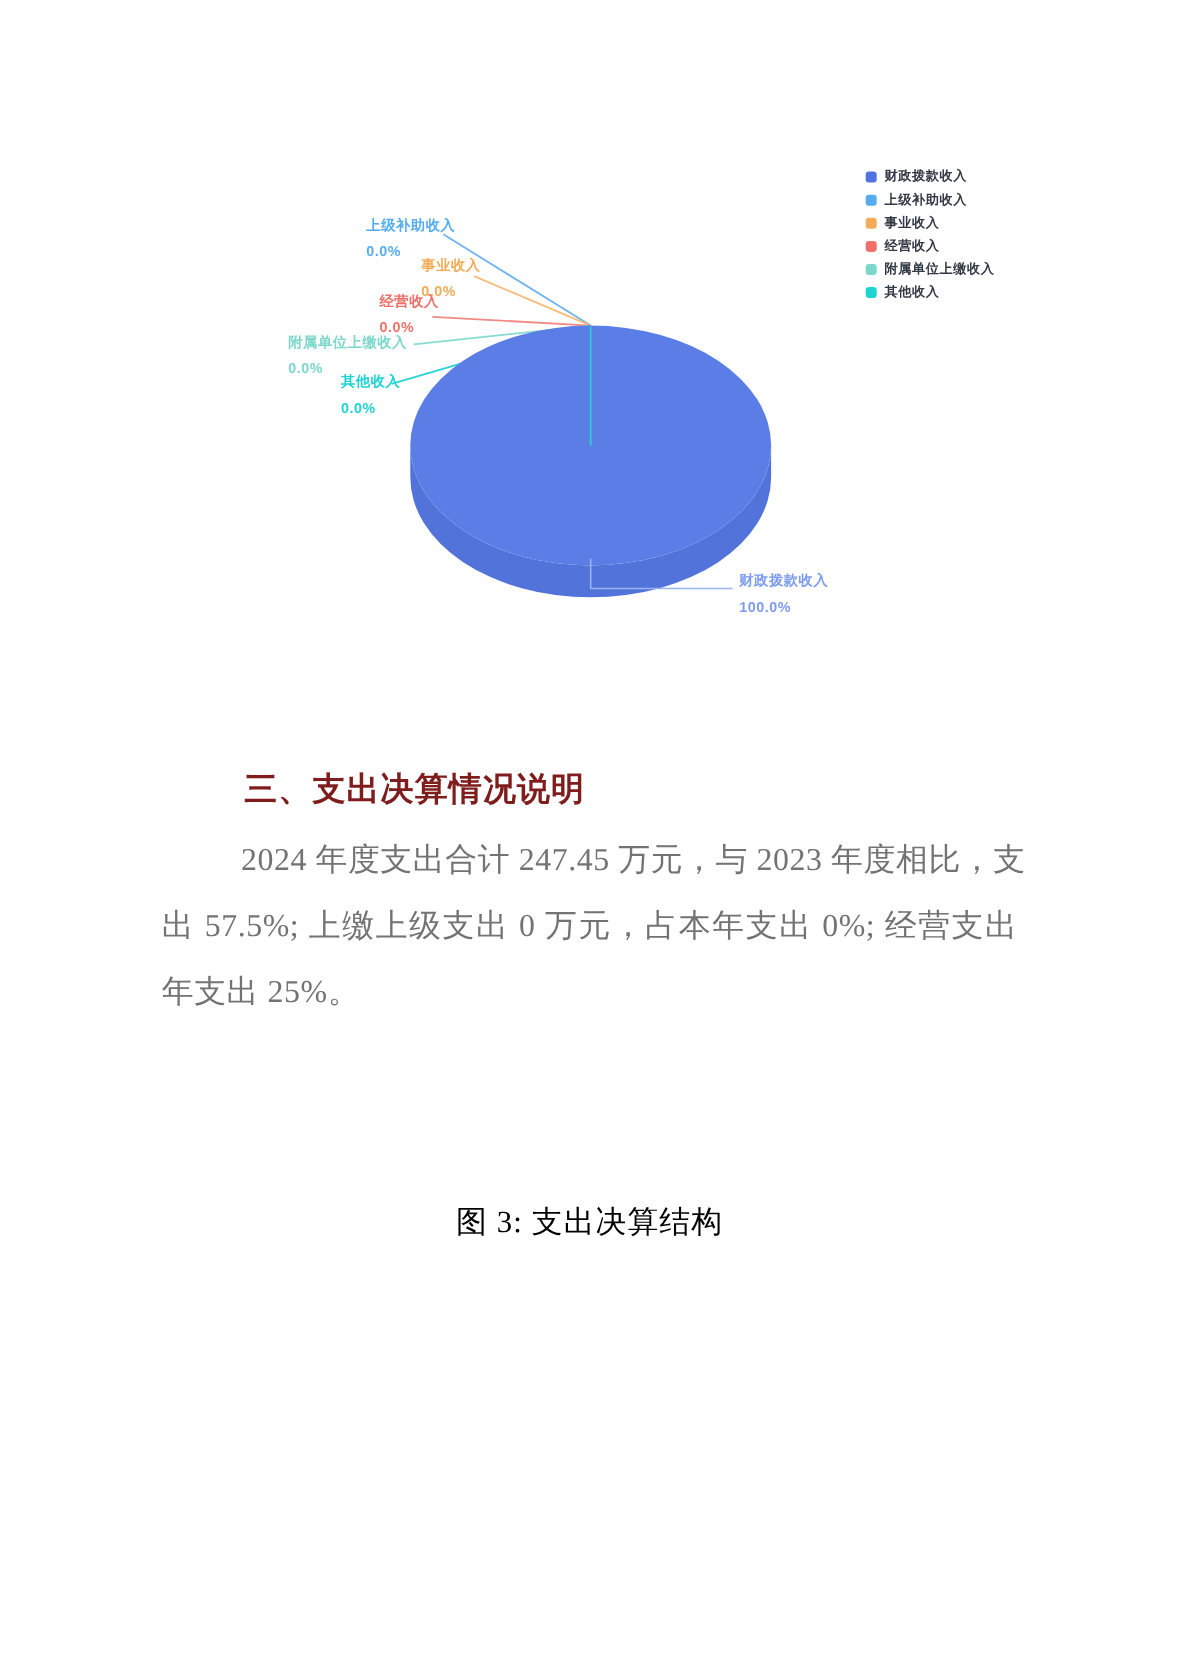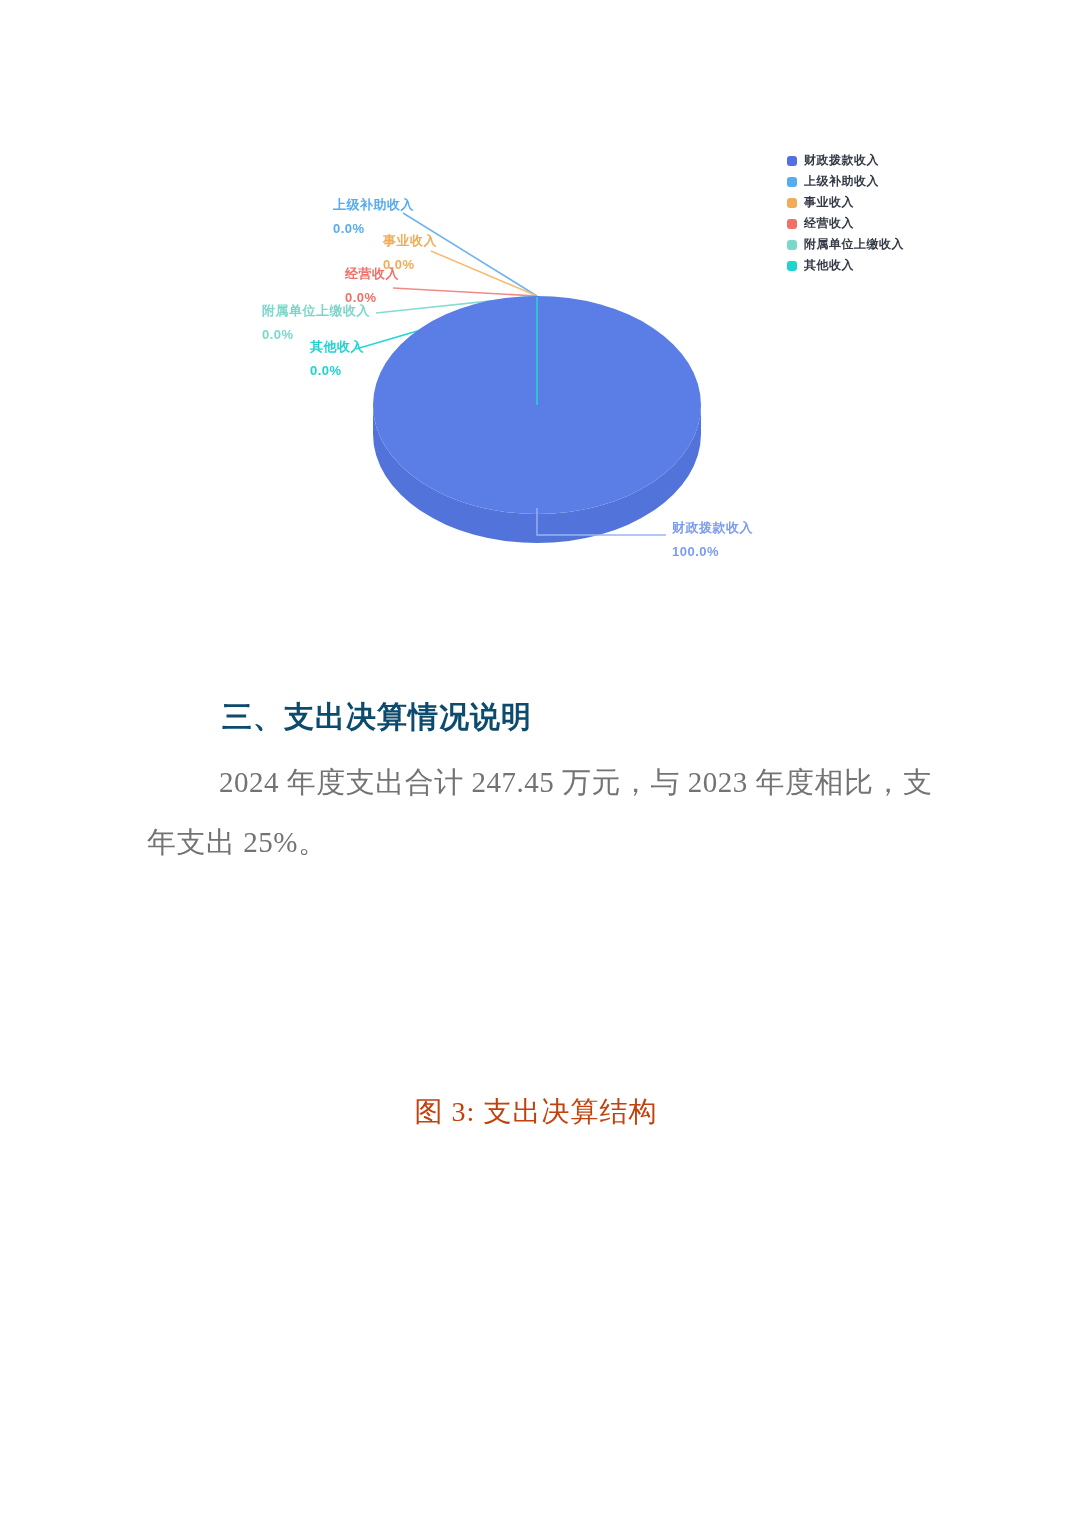--- a/index.html
+++ b/index.html
@@ -66,21 +66,21 @@
   .co-caizheng { left: 522px; top: 386px; color: #7d9cef; }
 
   
   .heading {
     position: absolute;
     left: 222px;
     top: 697px;
     font-family: "Liberation Sans", sans-serif;
     font-size: 30px;
     font-weight: 700;
-    color: #0c4a6e;
+    color: #7f1d1d;
     letter-spacing: 1px;
     white-space: nowrap;
   }
   .body-text {
     position: absolute;
     left: 147px;
     top: 752px;
     width: 778px;
     font-size: 29px;
     color: #737373;
@@ -96,21 +96,21 @@
   .body-line.first { padding-left: 72px; }
   .body-line.last  { text-align-last: left; }
   .figure-caption {
     position: absolute;
     left: 147px;
     top: 1090px;
     width: 778px;
     text-align: center;
     font-size: 28px;
     line-height: 44px;
-    color: #c2410c;
+    color: #000000;
     letter-spacing: 1px;
   }
   .page-number {
     position: absolute;
     left: 0;
     top: 1403px;
     width: 1074px;
     text-align: center;
     font-size: 20px;
     color: #222222;
@@ -192,20 +192,21 @@
     <div class="callout co-caizheng">
       <div>财政拨款收入</div>
       <div>100.0%</div>
     </div>
   </div>
 
   <div class="heading">三、支出决算情况说明</div>
 
   <div class="body-text">
     <div class="body-line first">2024 年度支出合计 247.45 万元，与 2023 年度相比，支</div>
+    <div class="body-line">出 57.5%; 上缴上级支出 0 万元，占本年支出 0%; 经营支出</div>
     <div class="body-line last">年支出 25%。</div>
   </div>
 
   <div class="figure-caption">图 3: 支出决算结构</div>
 
   <div class="page-number">9</div>
 
 </div>
 
 </body></html>

